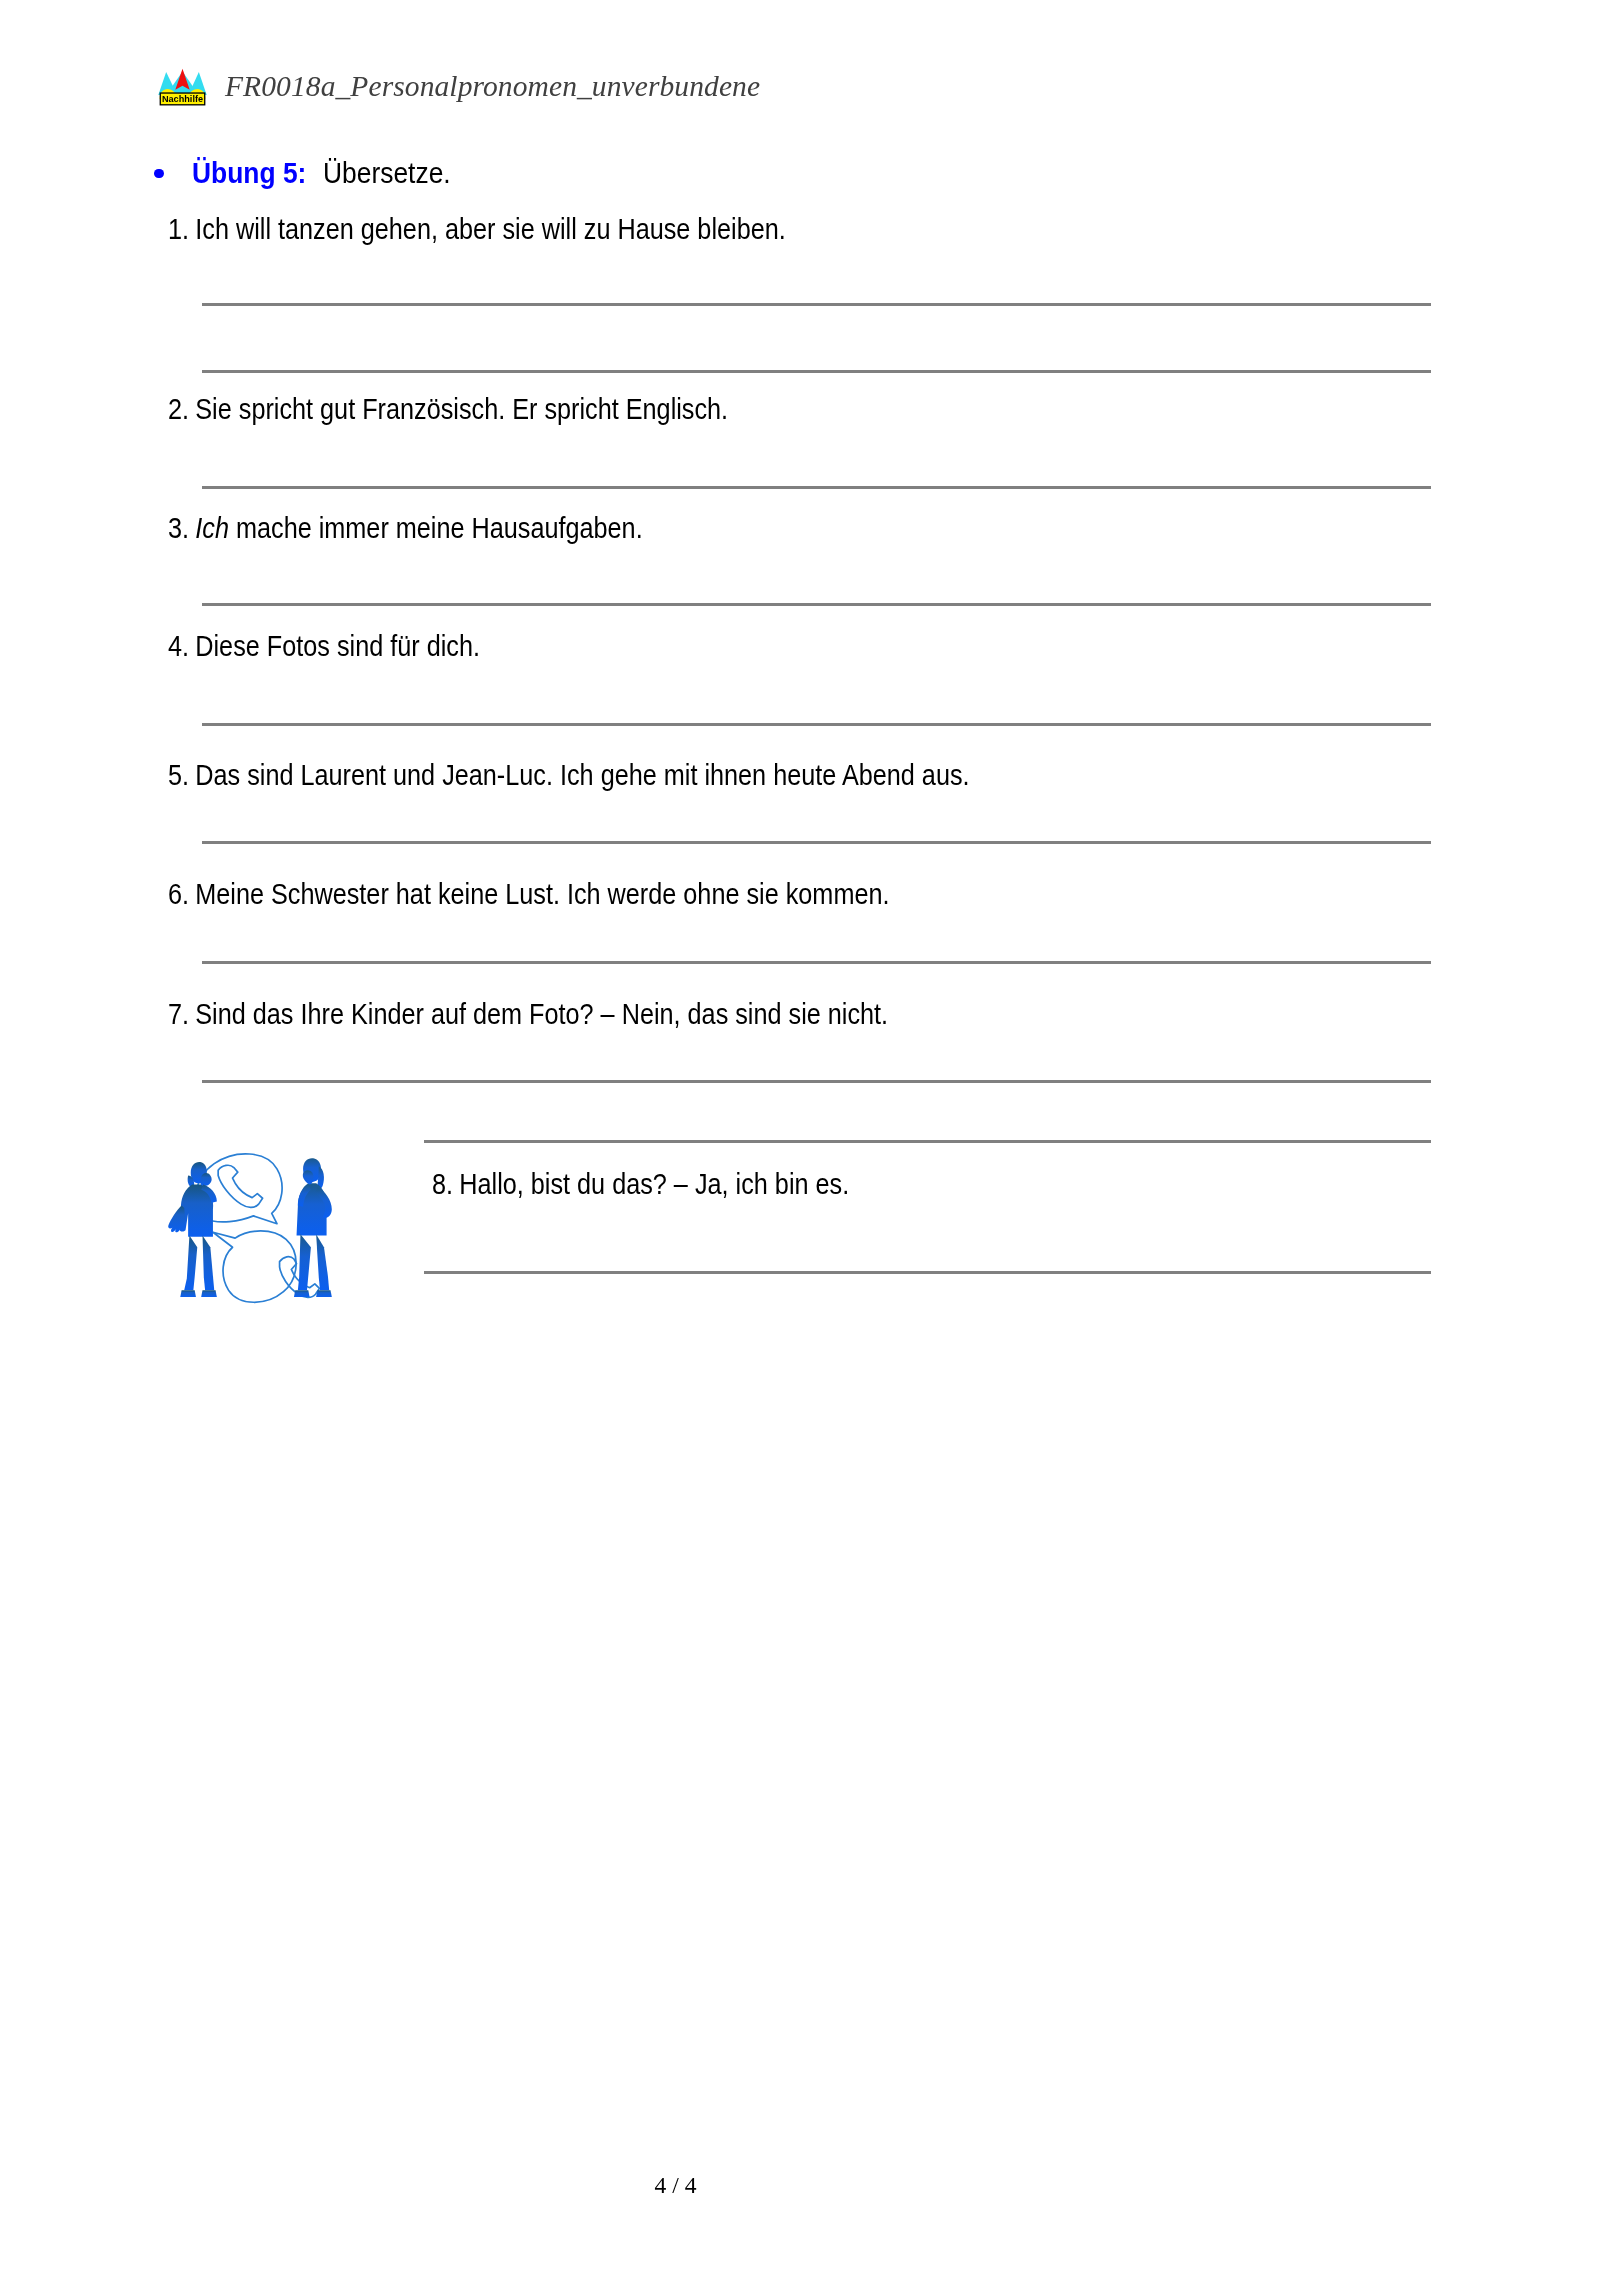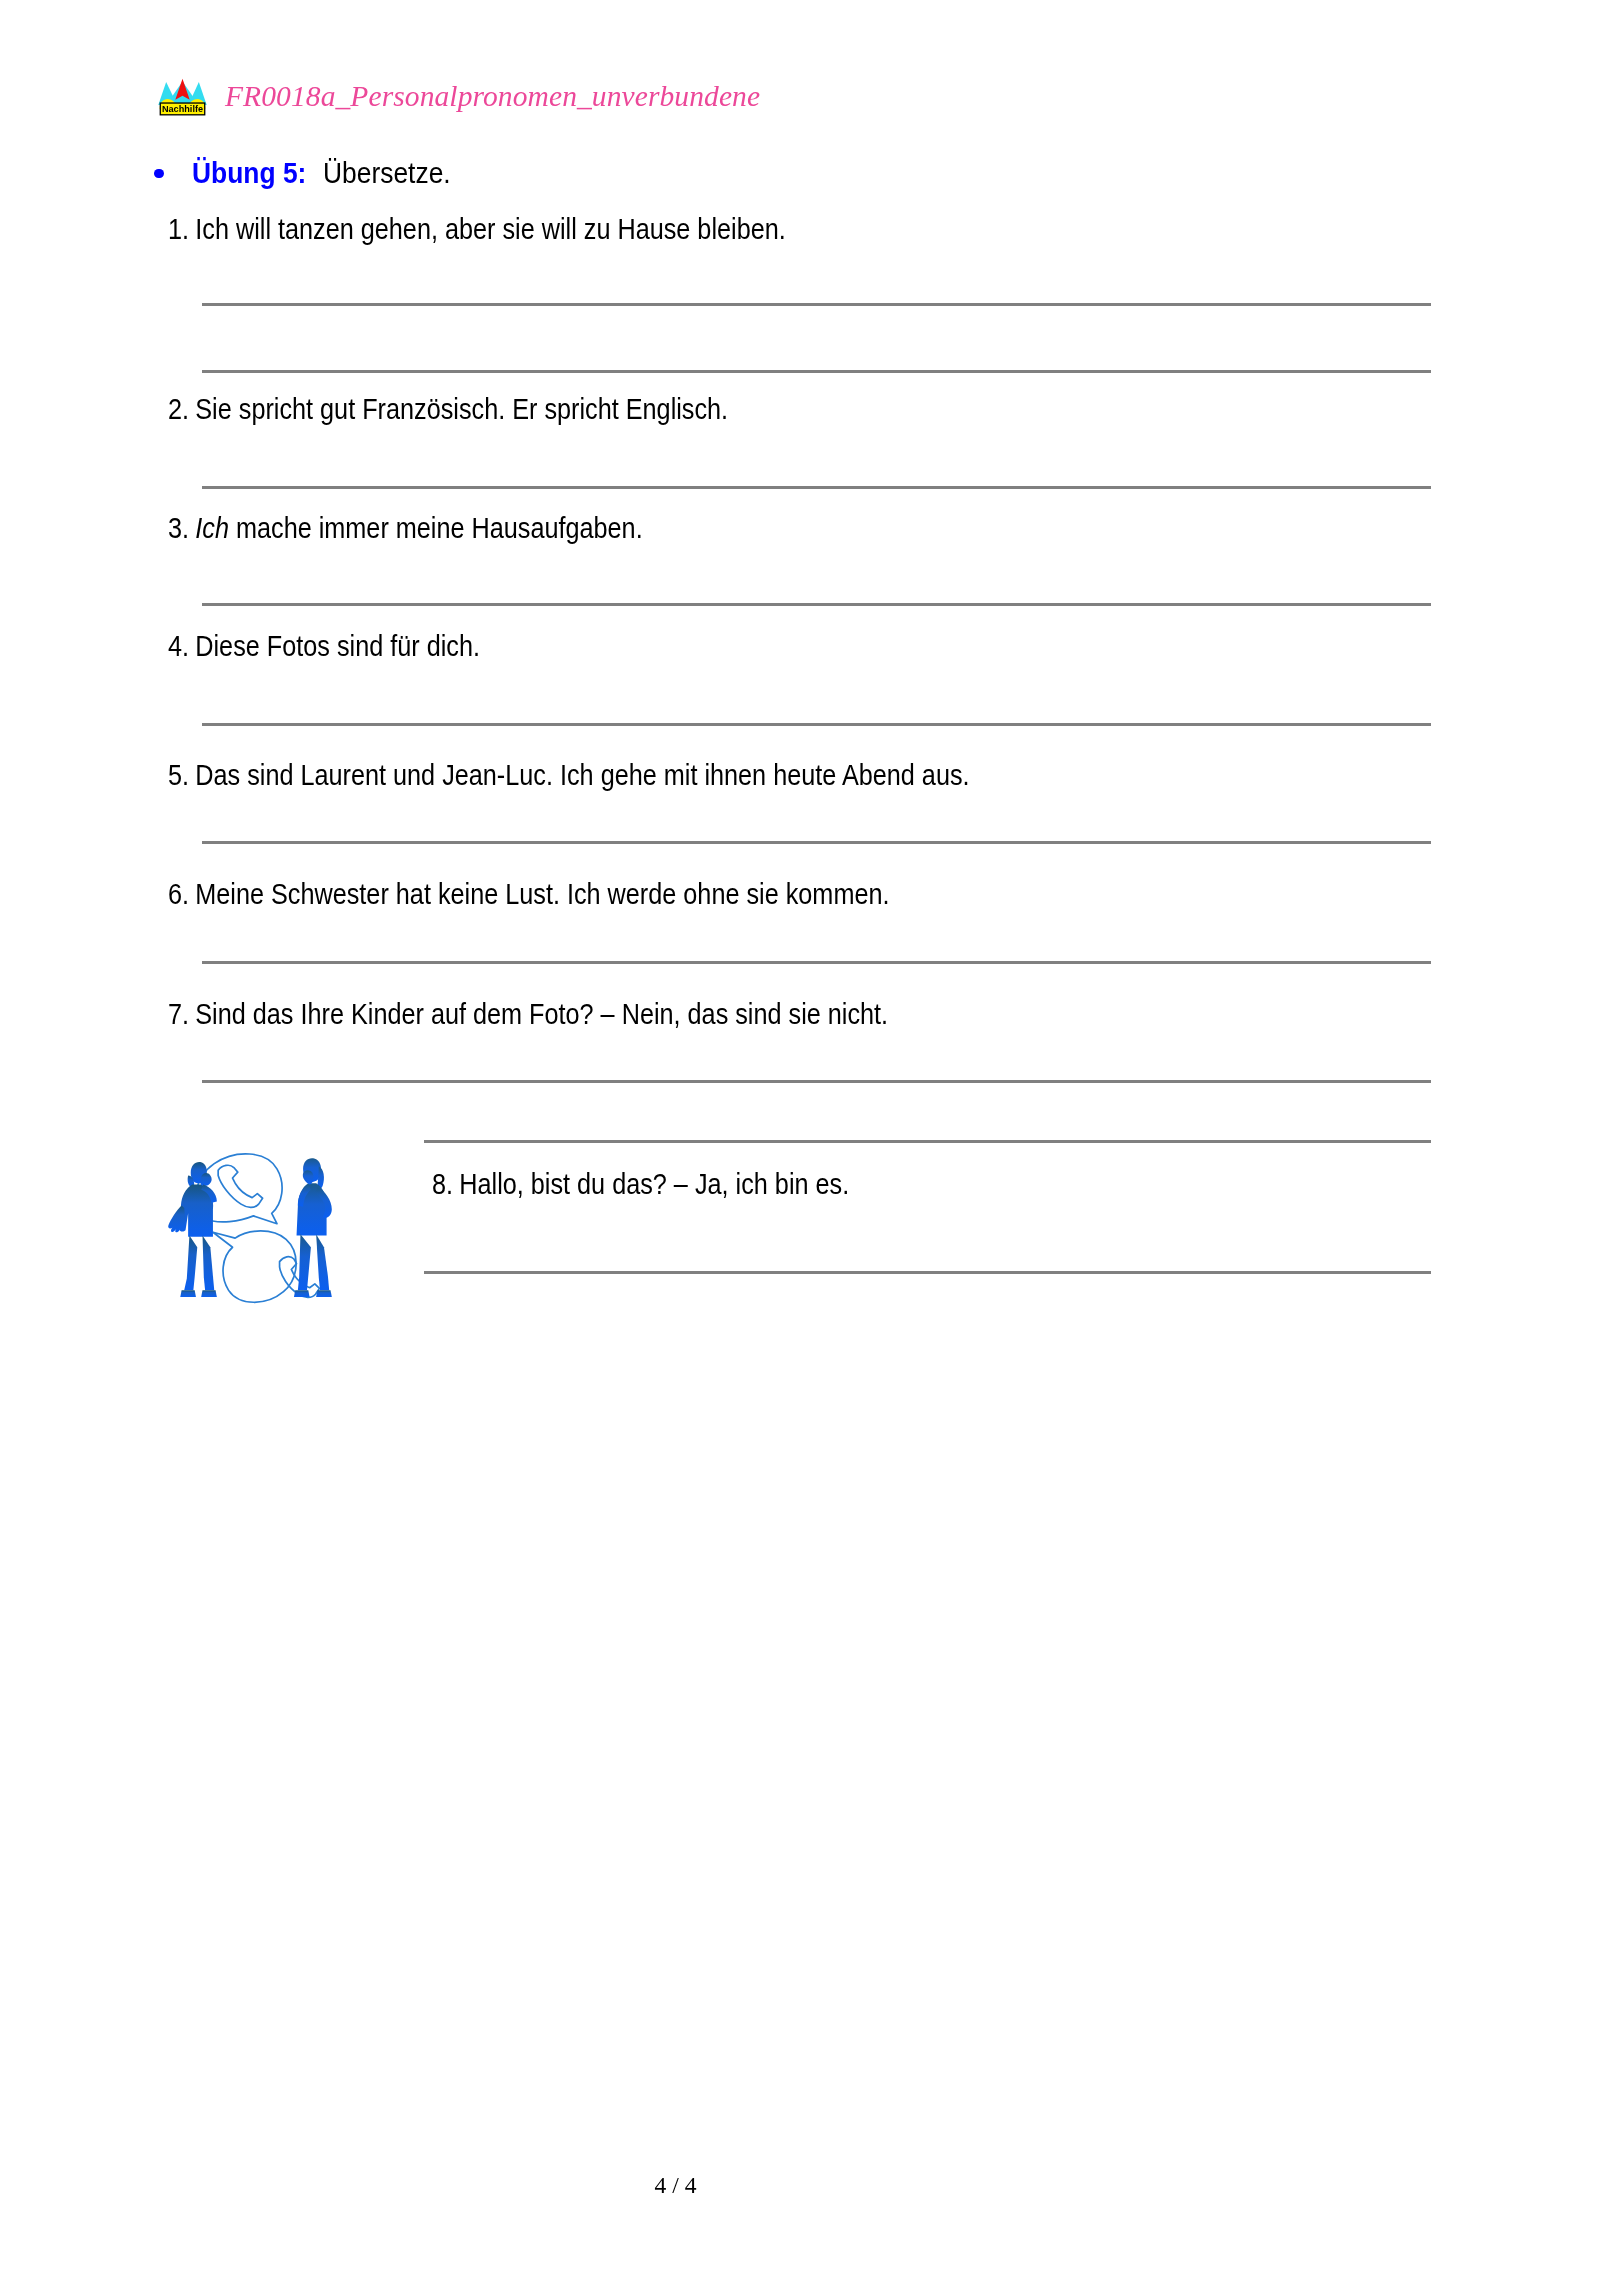--- a/index.html
+++ b/index.html
@@ -18,38 +18,38 @@
   .page {
     position: absolute;
     inset: 0;
     background: #ffffff;
   }
 
   
   .header {
     position: absolute;
     left: 157px;
-    top: 76px;
+    top: 66px;
     display: flex;
     align-items: center;
     gap: 17px;
   }
   .logo {
     width: 51px;
     height: 41px;
     position: relative;
     flex: 0 0 auto;
   }
   .logo svg { display: block; }
 
   .doc-title {
     font-family: "Liberation Serif", serif;
     font-style: italic;
     font-size: 29.5px;
-    color: #ec4899;
+    color: #404040;
     white-space: nowrap;
     letter-spacing: 0.1px;
   }
 
   
   .ex-heading {
     position: absolute;
     left: 154px;
     top: 156px;
     display: flex;

